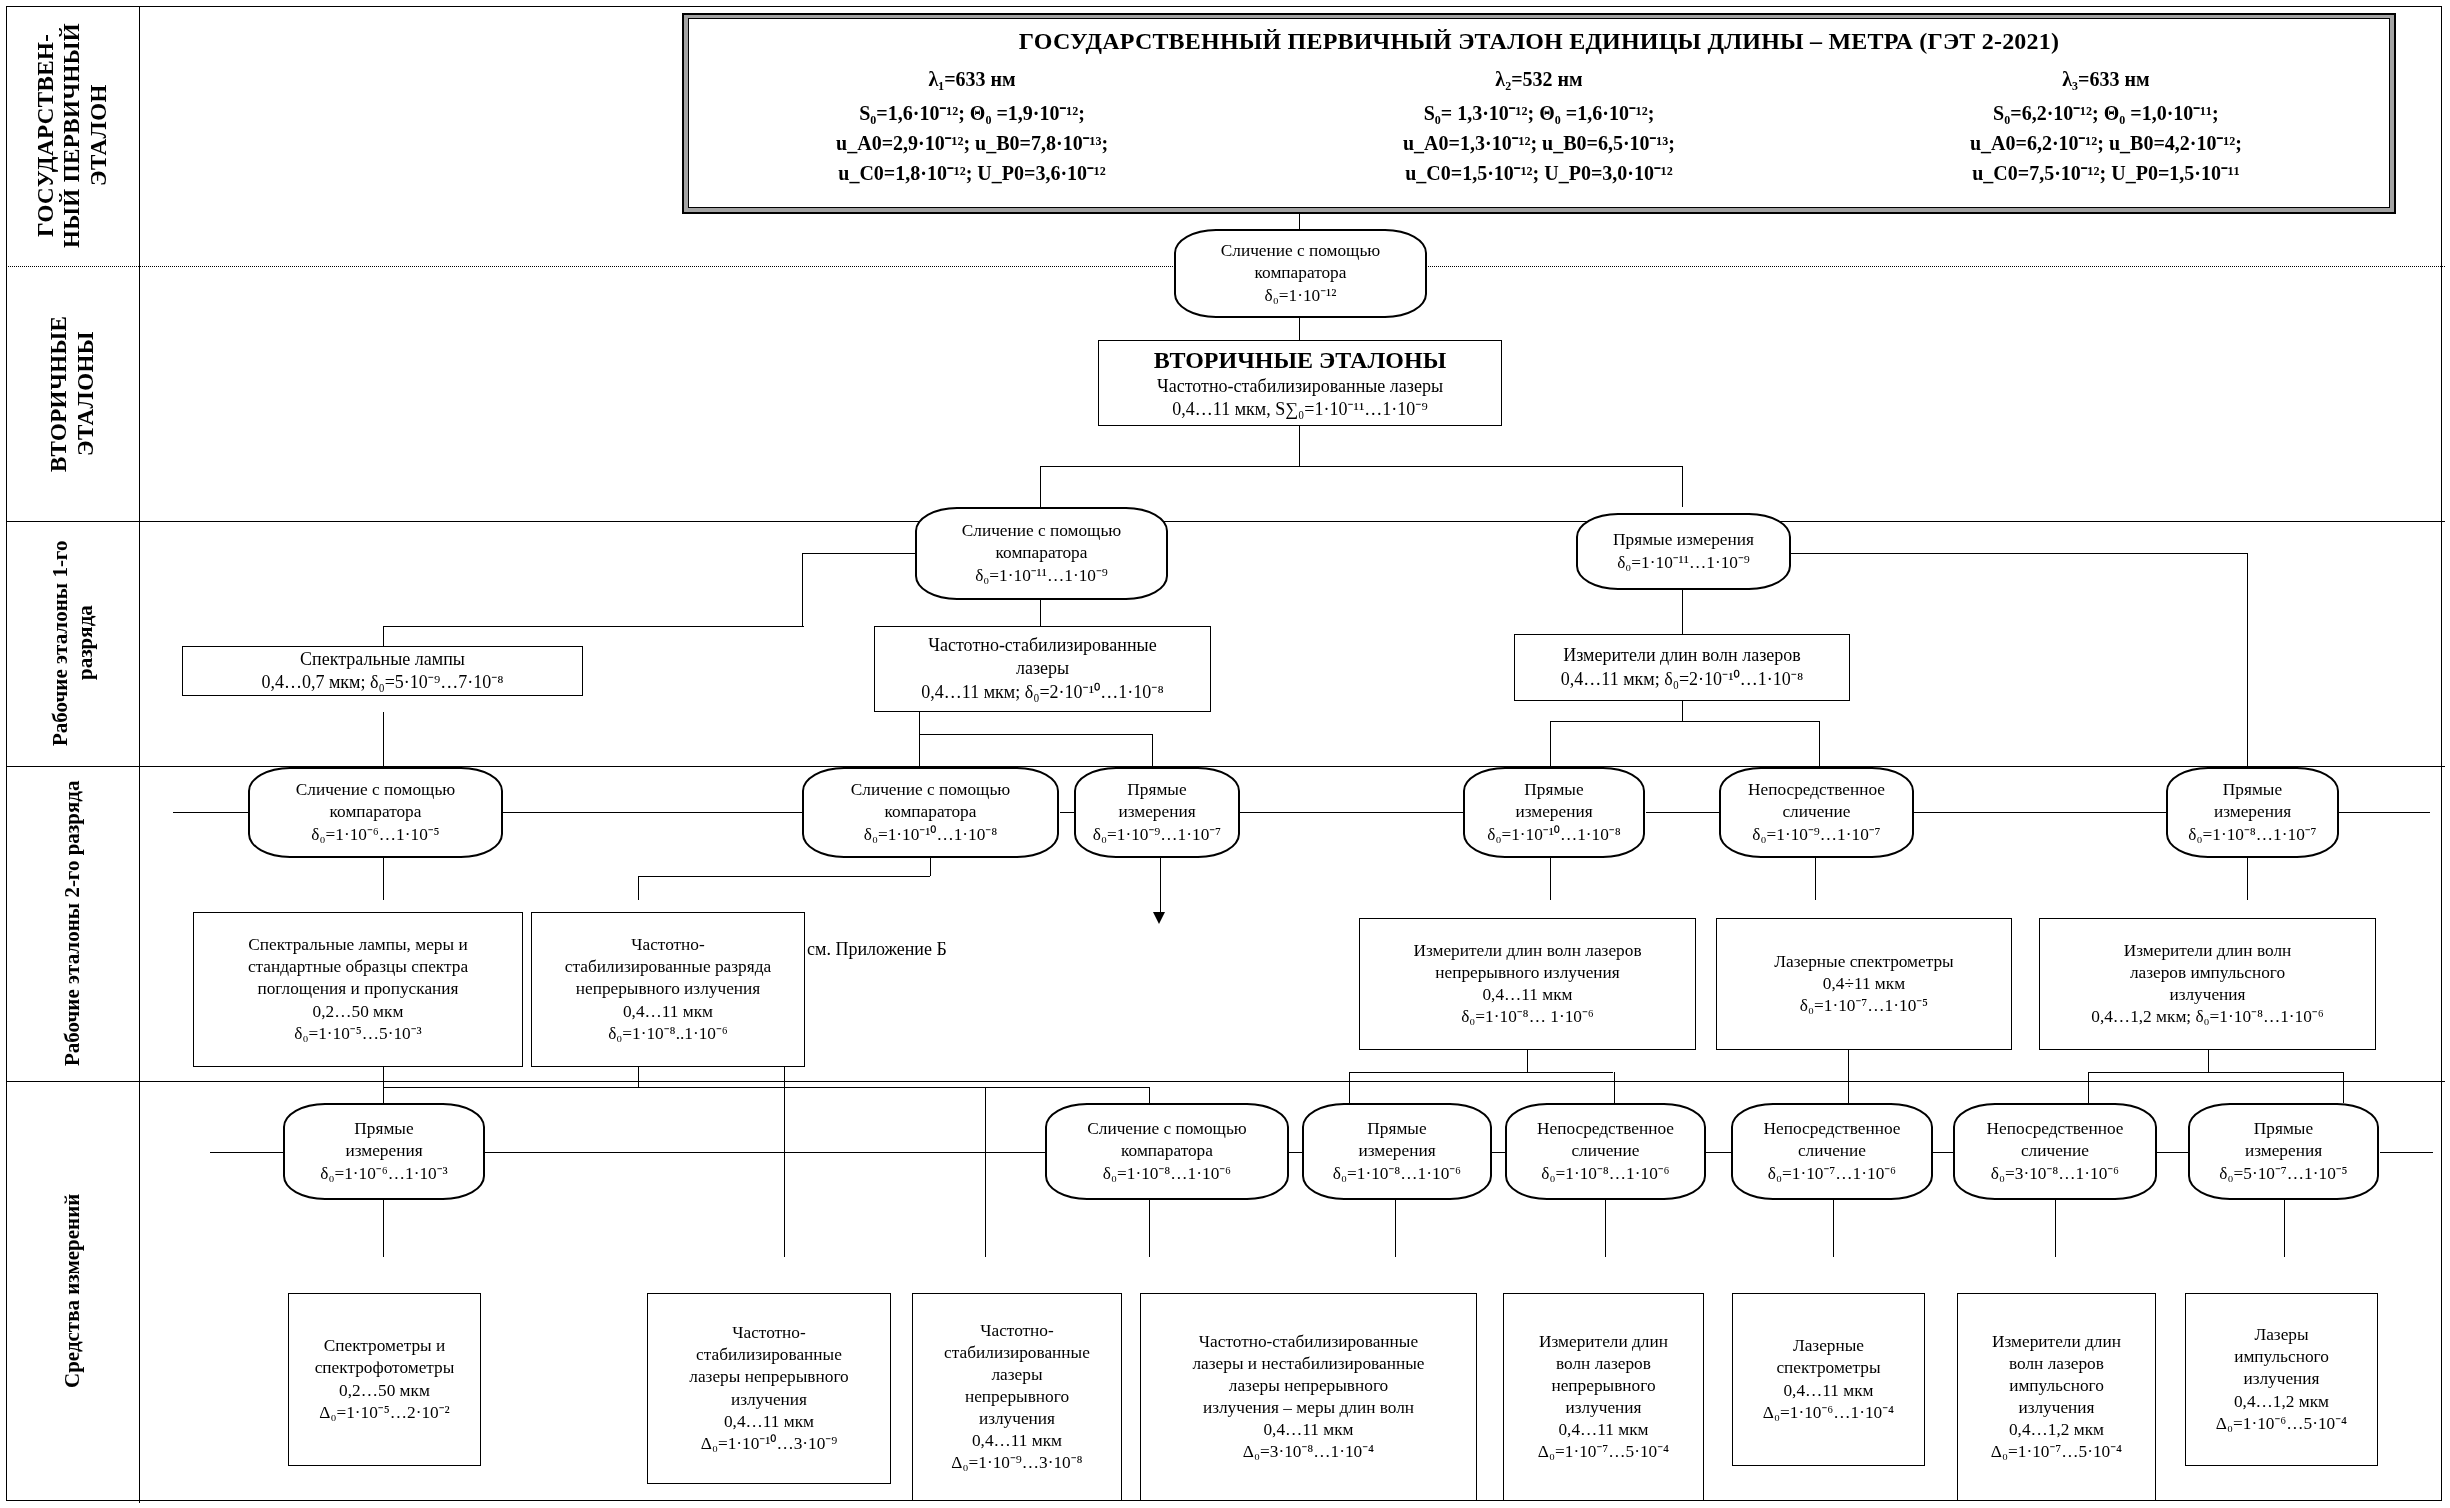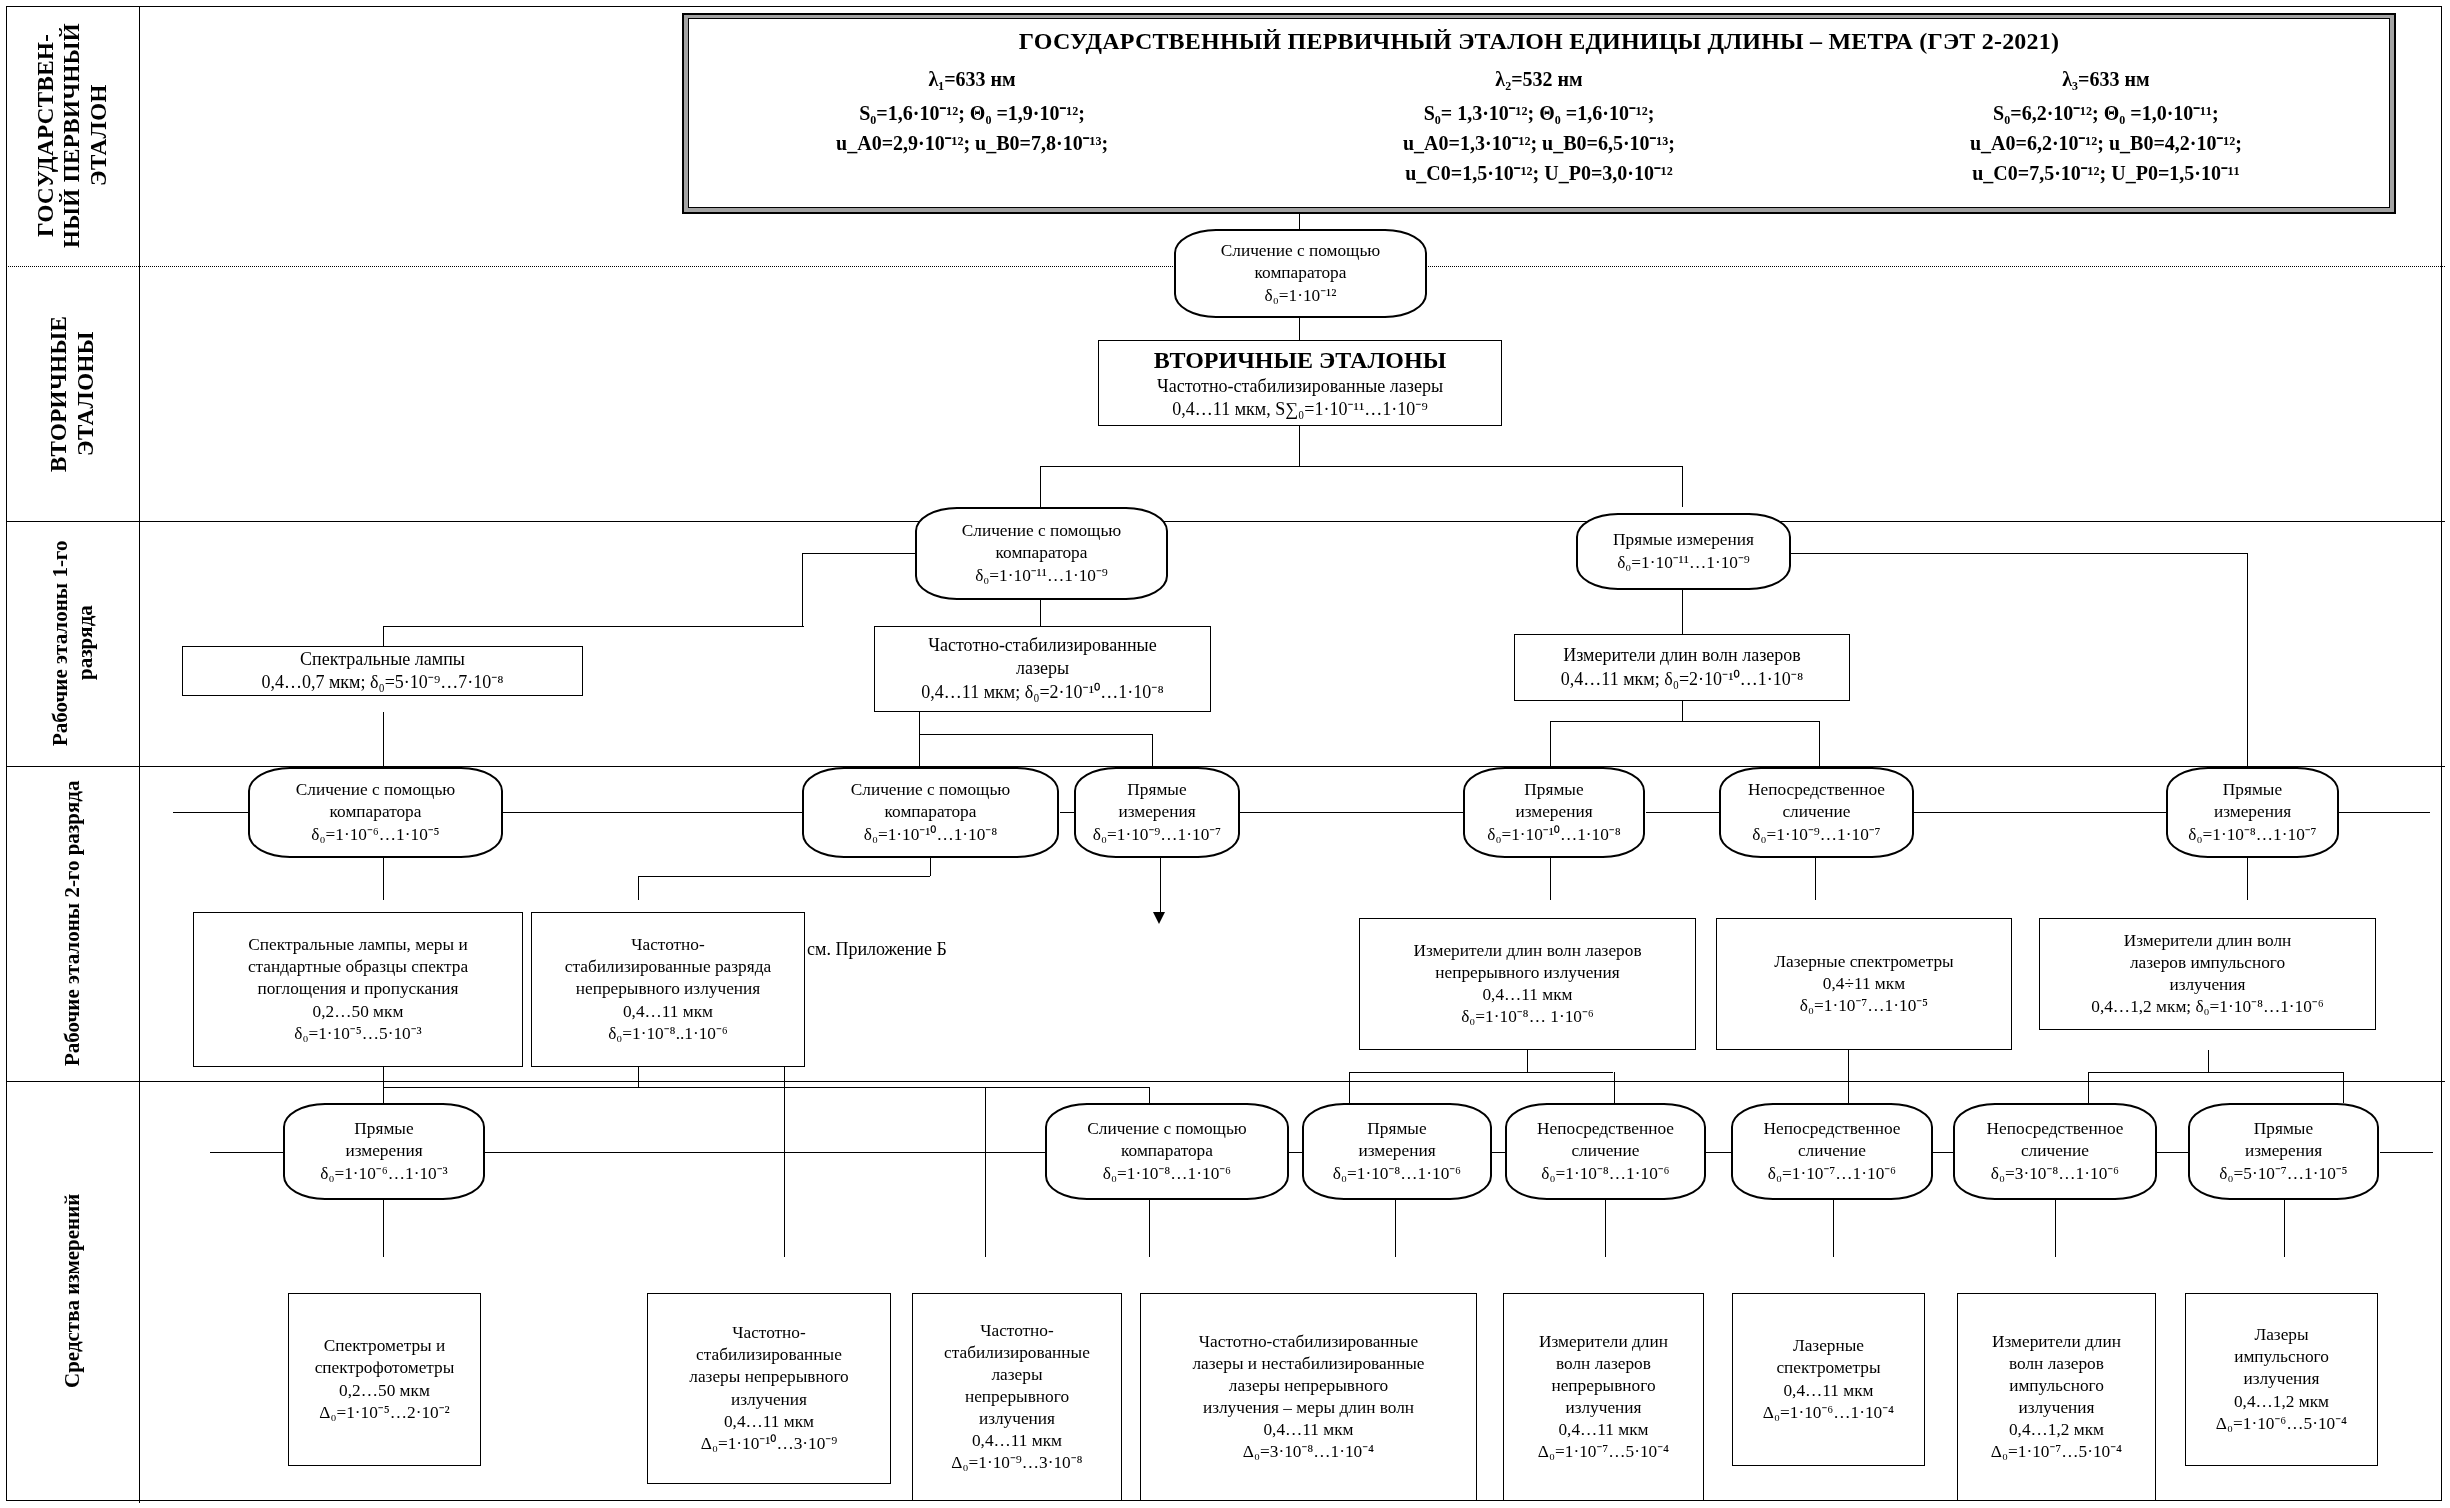--- a/index.html
+++ b/index.html
@@ -71,20 +71,21 @@
   <div class="vlabel norm" style="left:7.3px;top:1082px;width:131px;height:417px;">Средства измерений</div>
 
   <div class="primary" style="left:638px;top:12.8px;width:1714px;height:201px;">
     <div class="inner">
       <div class="ptitle">ГОСУДАРСТВЕННЫЙ ПЕРВИЧНЫЙ ЭТАЛОН ЕДИНИЦЫ ДЛИНЫ – МЕТРА (ГЭТ 2-2021)</div>
       <div class="pcols">
         <div class="pcol">
           <span class="lam">λ₁=633 нм</span>
           <span class="eq">S₀=1,6·10⁻¹²; Θ₀ =1,9·10⁻¹²;</span>
           <span class="eq">u_A0=2,9·10⁻¹²; u_B0=7,8·10⁻¹³;</span>
+          <span class="eq">u_C0=1,8·10⁻¹²; U_P0=3,6·10⁻¹²</span>
         </div>
         <div class="pcol">
           <span class="lam">λ₂=532 нм</span>
           <span class="eq">S₀= 1,3·10⁻¹²; Θ₀ =1,6·10⁻¹²;</span>
           <span class="eq">u_A0=1,3·10⁻¹²; u_B0=6,5·10⁻¹³;</span>
           <span class="eq">u_C0=1,5·10⁻¹²; U_P0=3,0·10⁻¹²</span>
         </div>
         <div class="pcol">
           <span class="lam">λ₃=633 нм</span>
           <span class="eq">S₀=6,2·10⁻¹²; Θ₀ =1,0·10⁻¹¹;</span>
@@ -245,21 +246,21 @@
     <span class="ln">0,4…11 мкм</span>
     <span class="ln">δ₀=1·10⁻⁸… 1·10⁻⁶</span>
   </div>
 
   <div class="box" style="left:1716px;top:918px;width:296px;height:132px;font-size:17.3px;">
     <span class="ln">Лазерные спектрометры</span>
     <span class="ln">0,4÷11 мкм</span>
     <span class="ln">δ₀=1·10⁻⁷…1·10⁻⁵</span>
   </div>
 
-  <div class="box" style="left:2039px;top:918px;width:337px;height:112px;font-size:17.3px;">
+  <div class="box" style="left:2039px;top:918px;width:337px;height:132px;font-size:17.3px;">
     <span class="ln">Измерители длин волн</span>
     <span class="ln">лазеров импульсного</span>
     <span class="ln">излучения</span>
     <span class="ln">0,4…1,2 мкм; δ₀=1·10⁻⁸…1·10⁻⁶</span>
   </div>
 
   <div class="ln-v" style="left:383px;top:1067px;height:36px;"></div>
   <div class="ln-v" style="left:638px;top:1067px;height:20px;"></div>
   <div class="ln-h" style="left:383px;top:1087px;width:255px;"></div>
 

